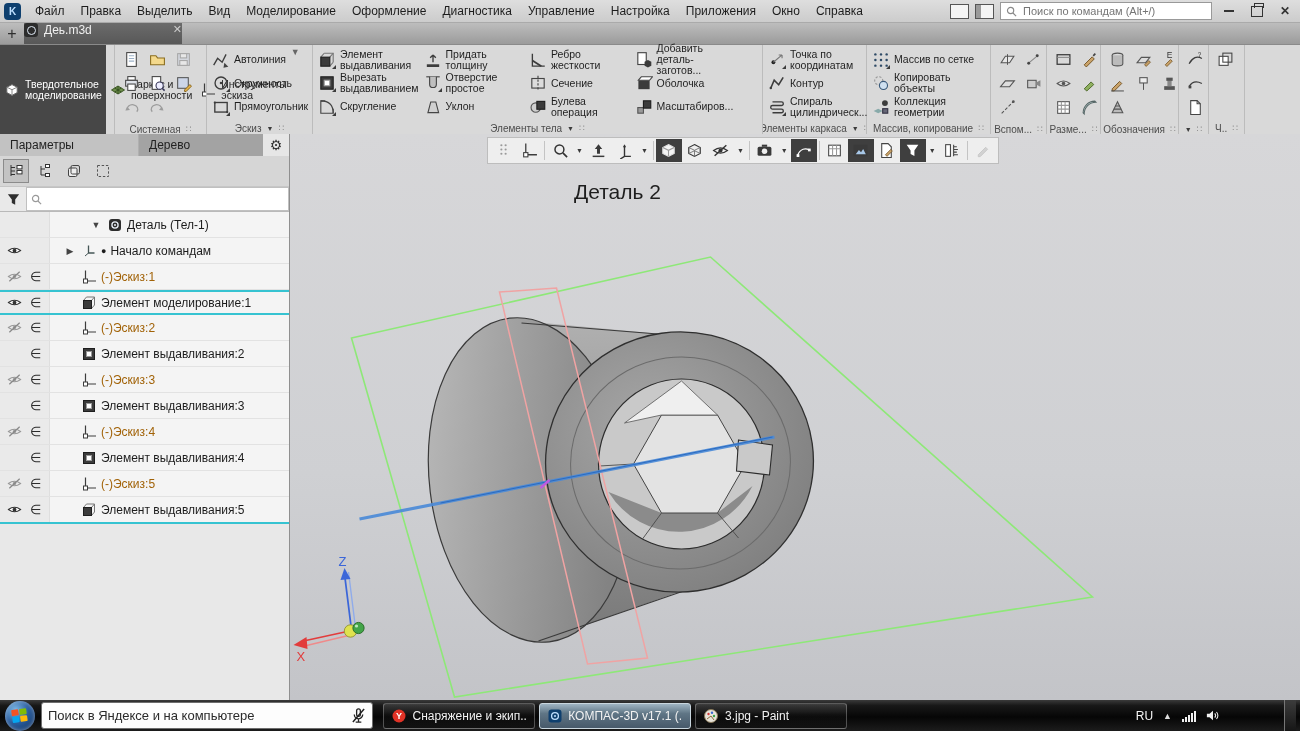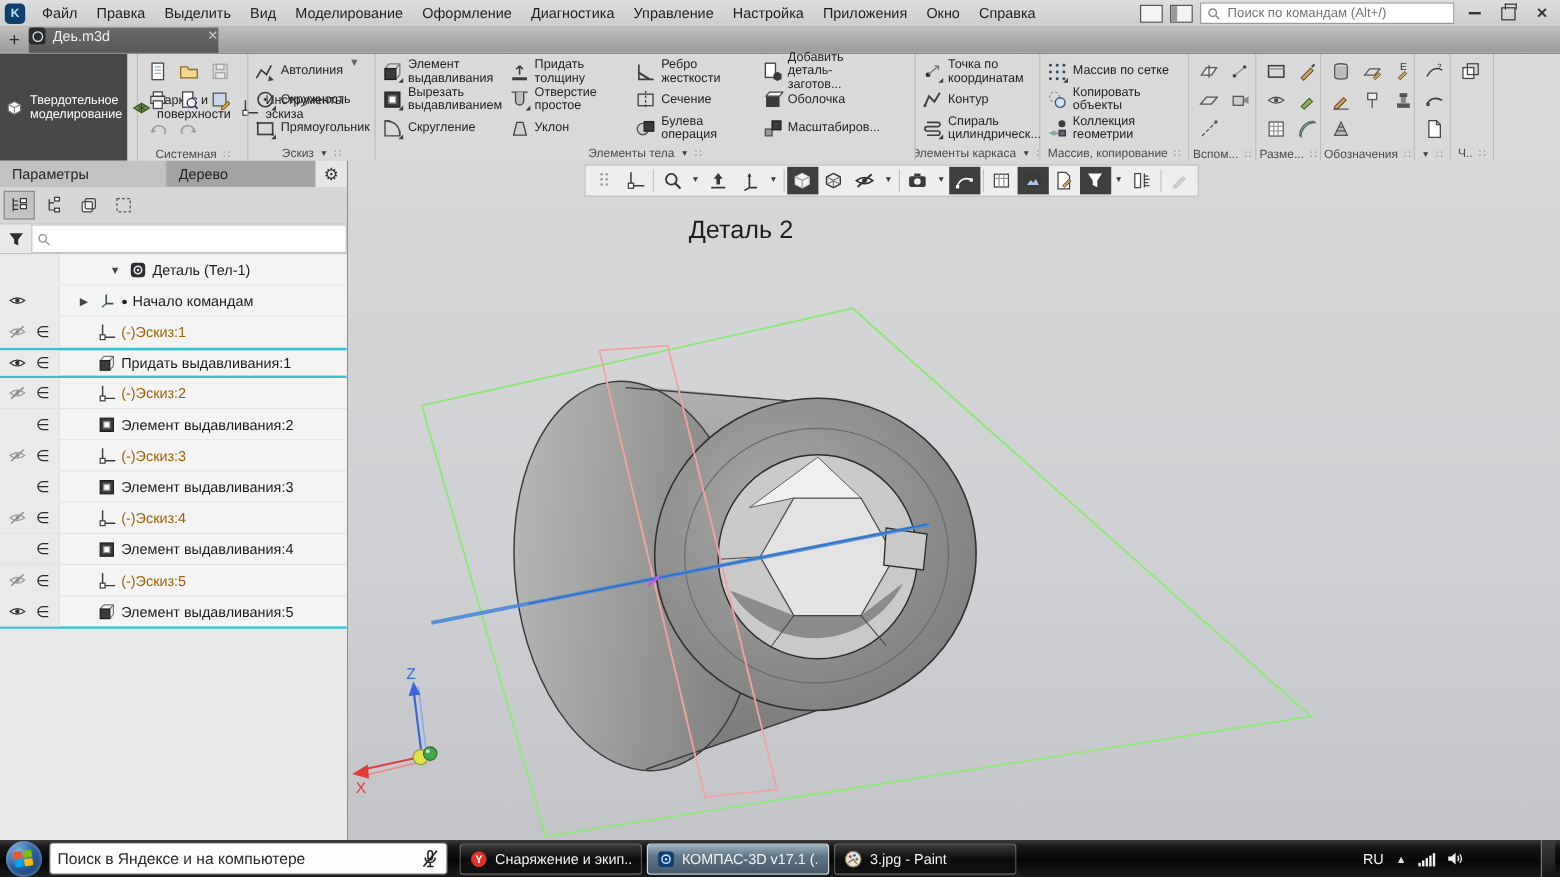--- a/index.html
+++ b/index.html
@@ -824,21 +824,21 @@
             </div>
             <div class="tcontent" style="padding-left:14px">
               <span class="arrow"></span>
               <span class="ticon">
                 <svg width="16" height="16" viewBox="0 0 16 16">
                   <path d="M5.5 2h8v8" fill="none" stroke="#777"></path>
                   <path d="M13.5 2l-3 3.5M5.5 2l-3 3.5M13.5 10l-3 3.5" stroke="#777" fill="none"></path>
                   <rect x="2.5" y="5.5" width="8" height="8" fill="#3b3b3b" stroke="#1e1e1e"></rect>
                 </svg>
               </span>
-              <span class="tlabel">Придать выдавливания:1</span>
+              <span class="tlabel">Элемент моделирование:1</span>
             </div>
           </div>
           <div class="trow dim">
             <div class="gutter">
               <span>
                 <svg width="15" height="15" viewBox="0 0 16 16">
                   <path d="M1.5 8q6.5-5 13 0q-6.5 5-13 0z" fill="none" stroke="#999" stroke-width="1.1"></path>
                   <circle cx="8" cy="8" r="1.8" fill="#999"></circle>
                   <path d="M2.5 13L13.5 3" stroke="#888" stroke-width="1.3"></path>
                 </svg>

